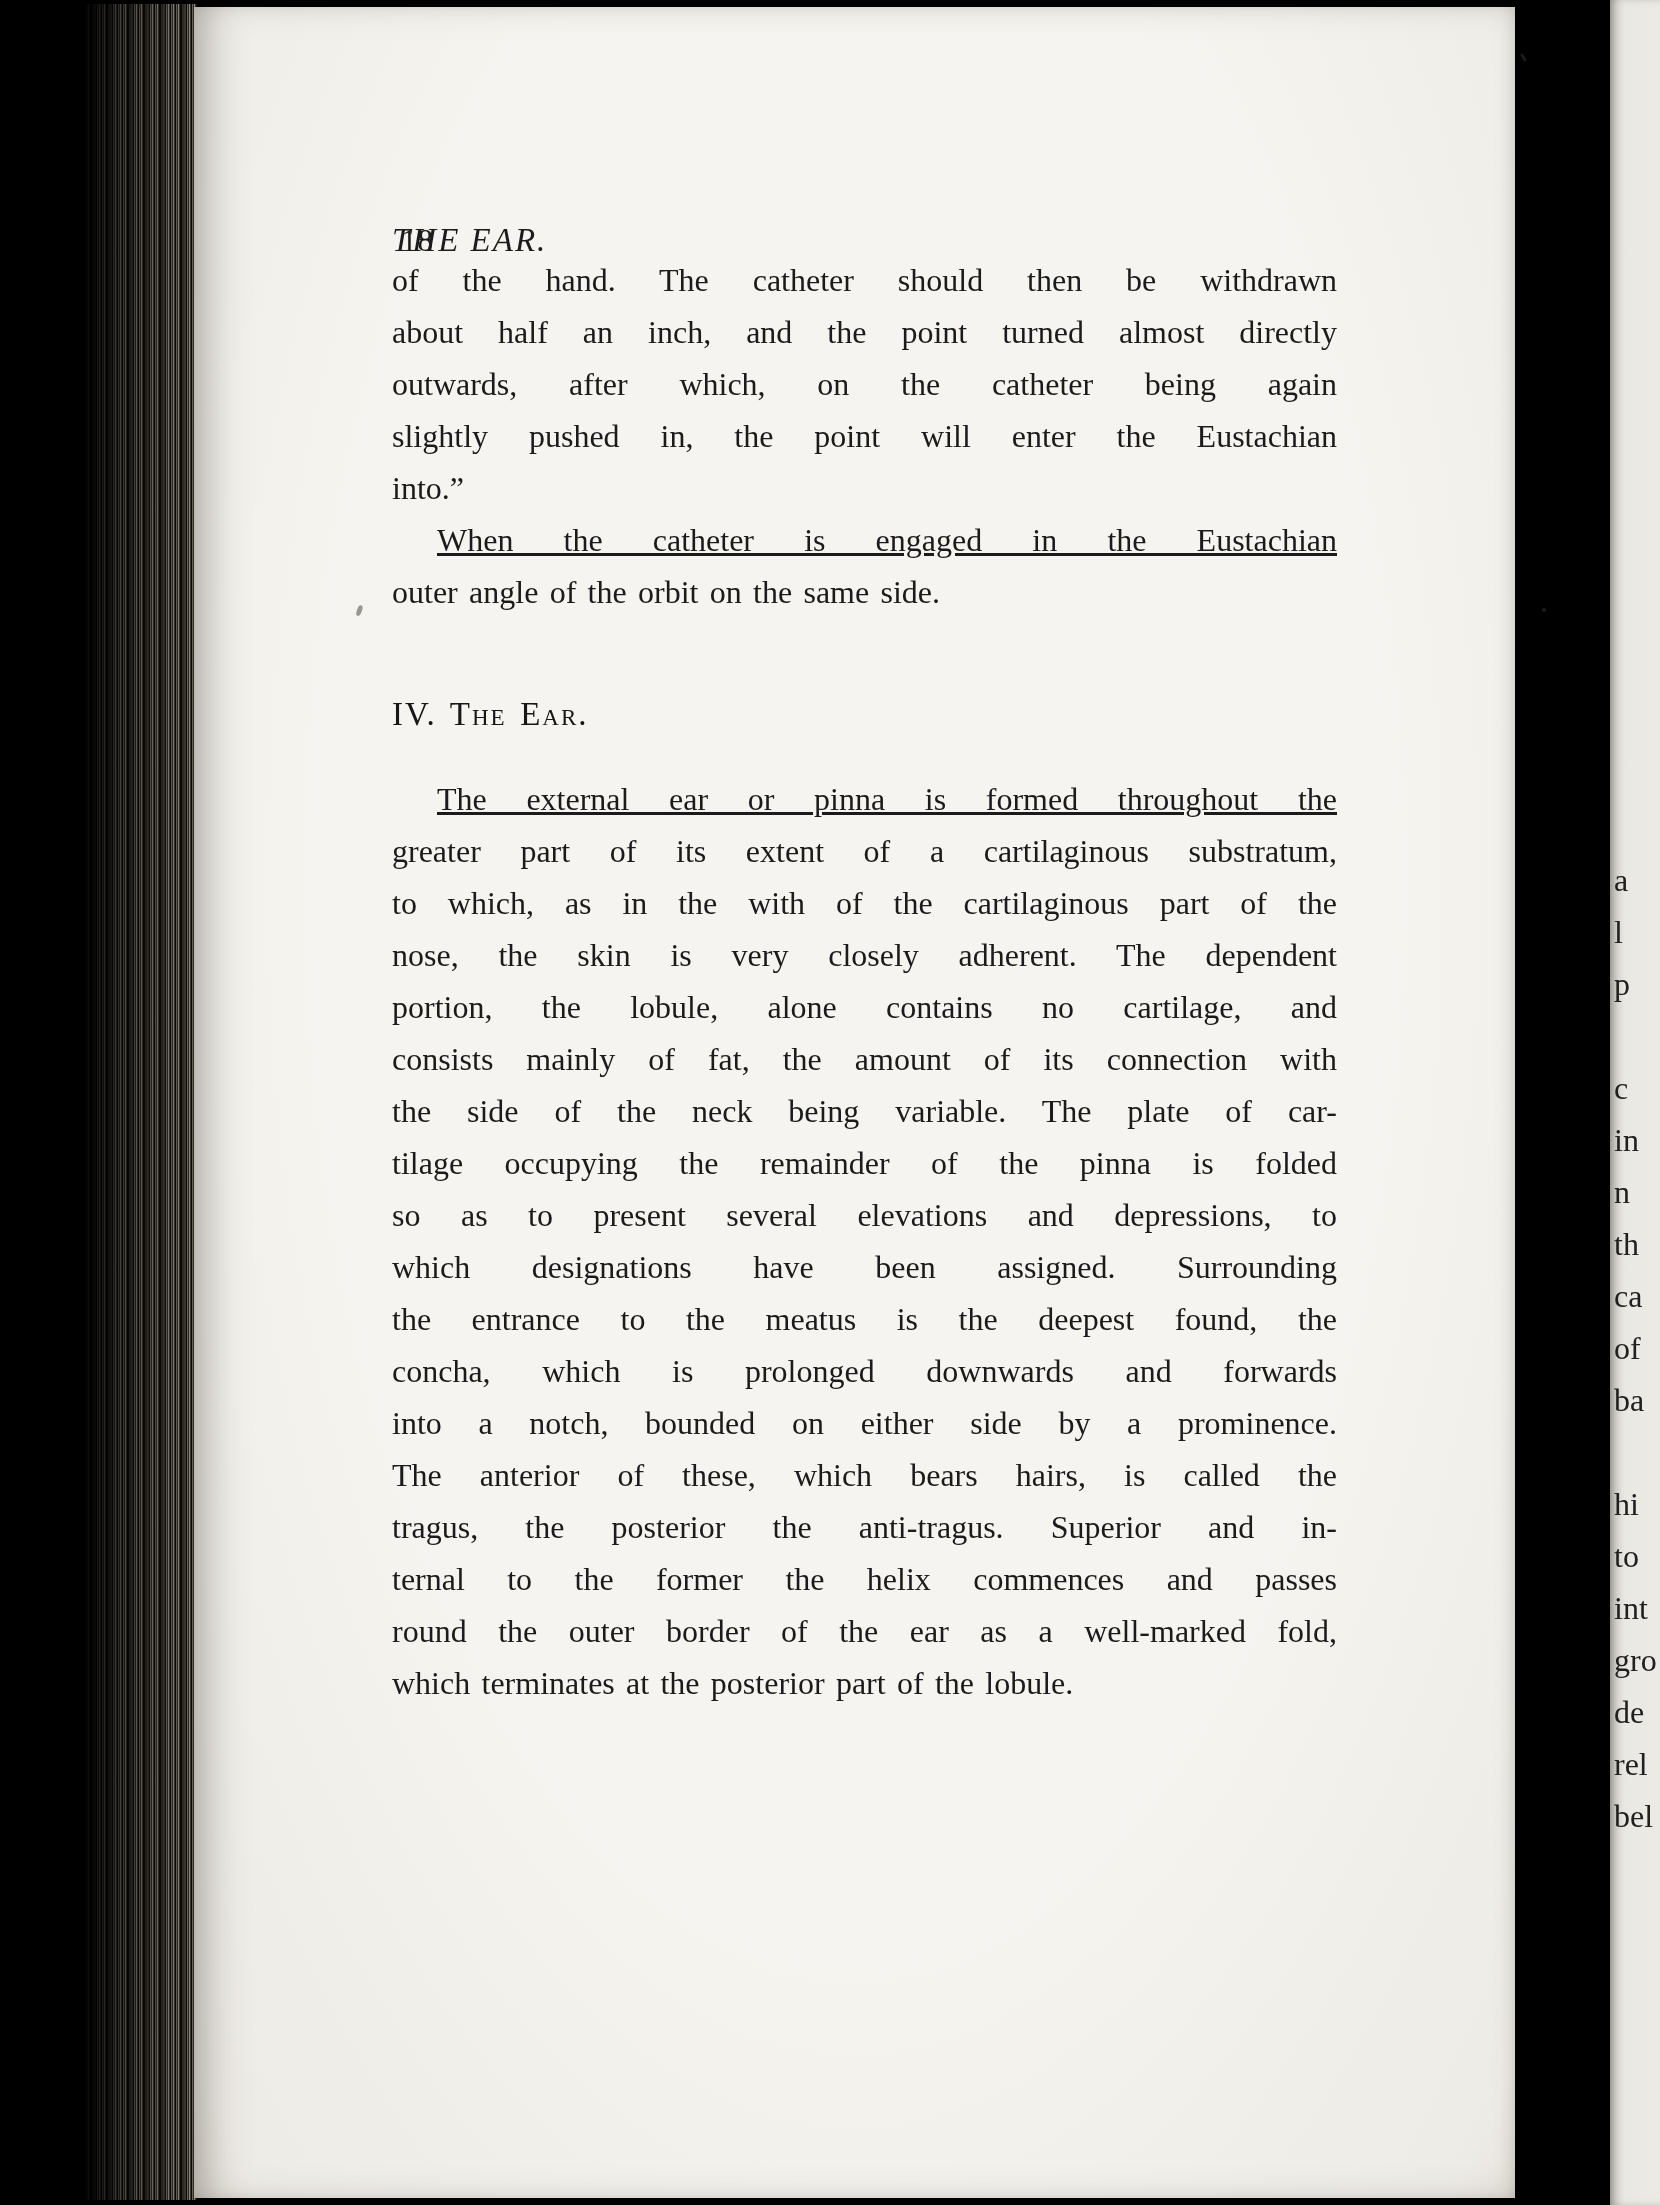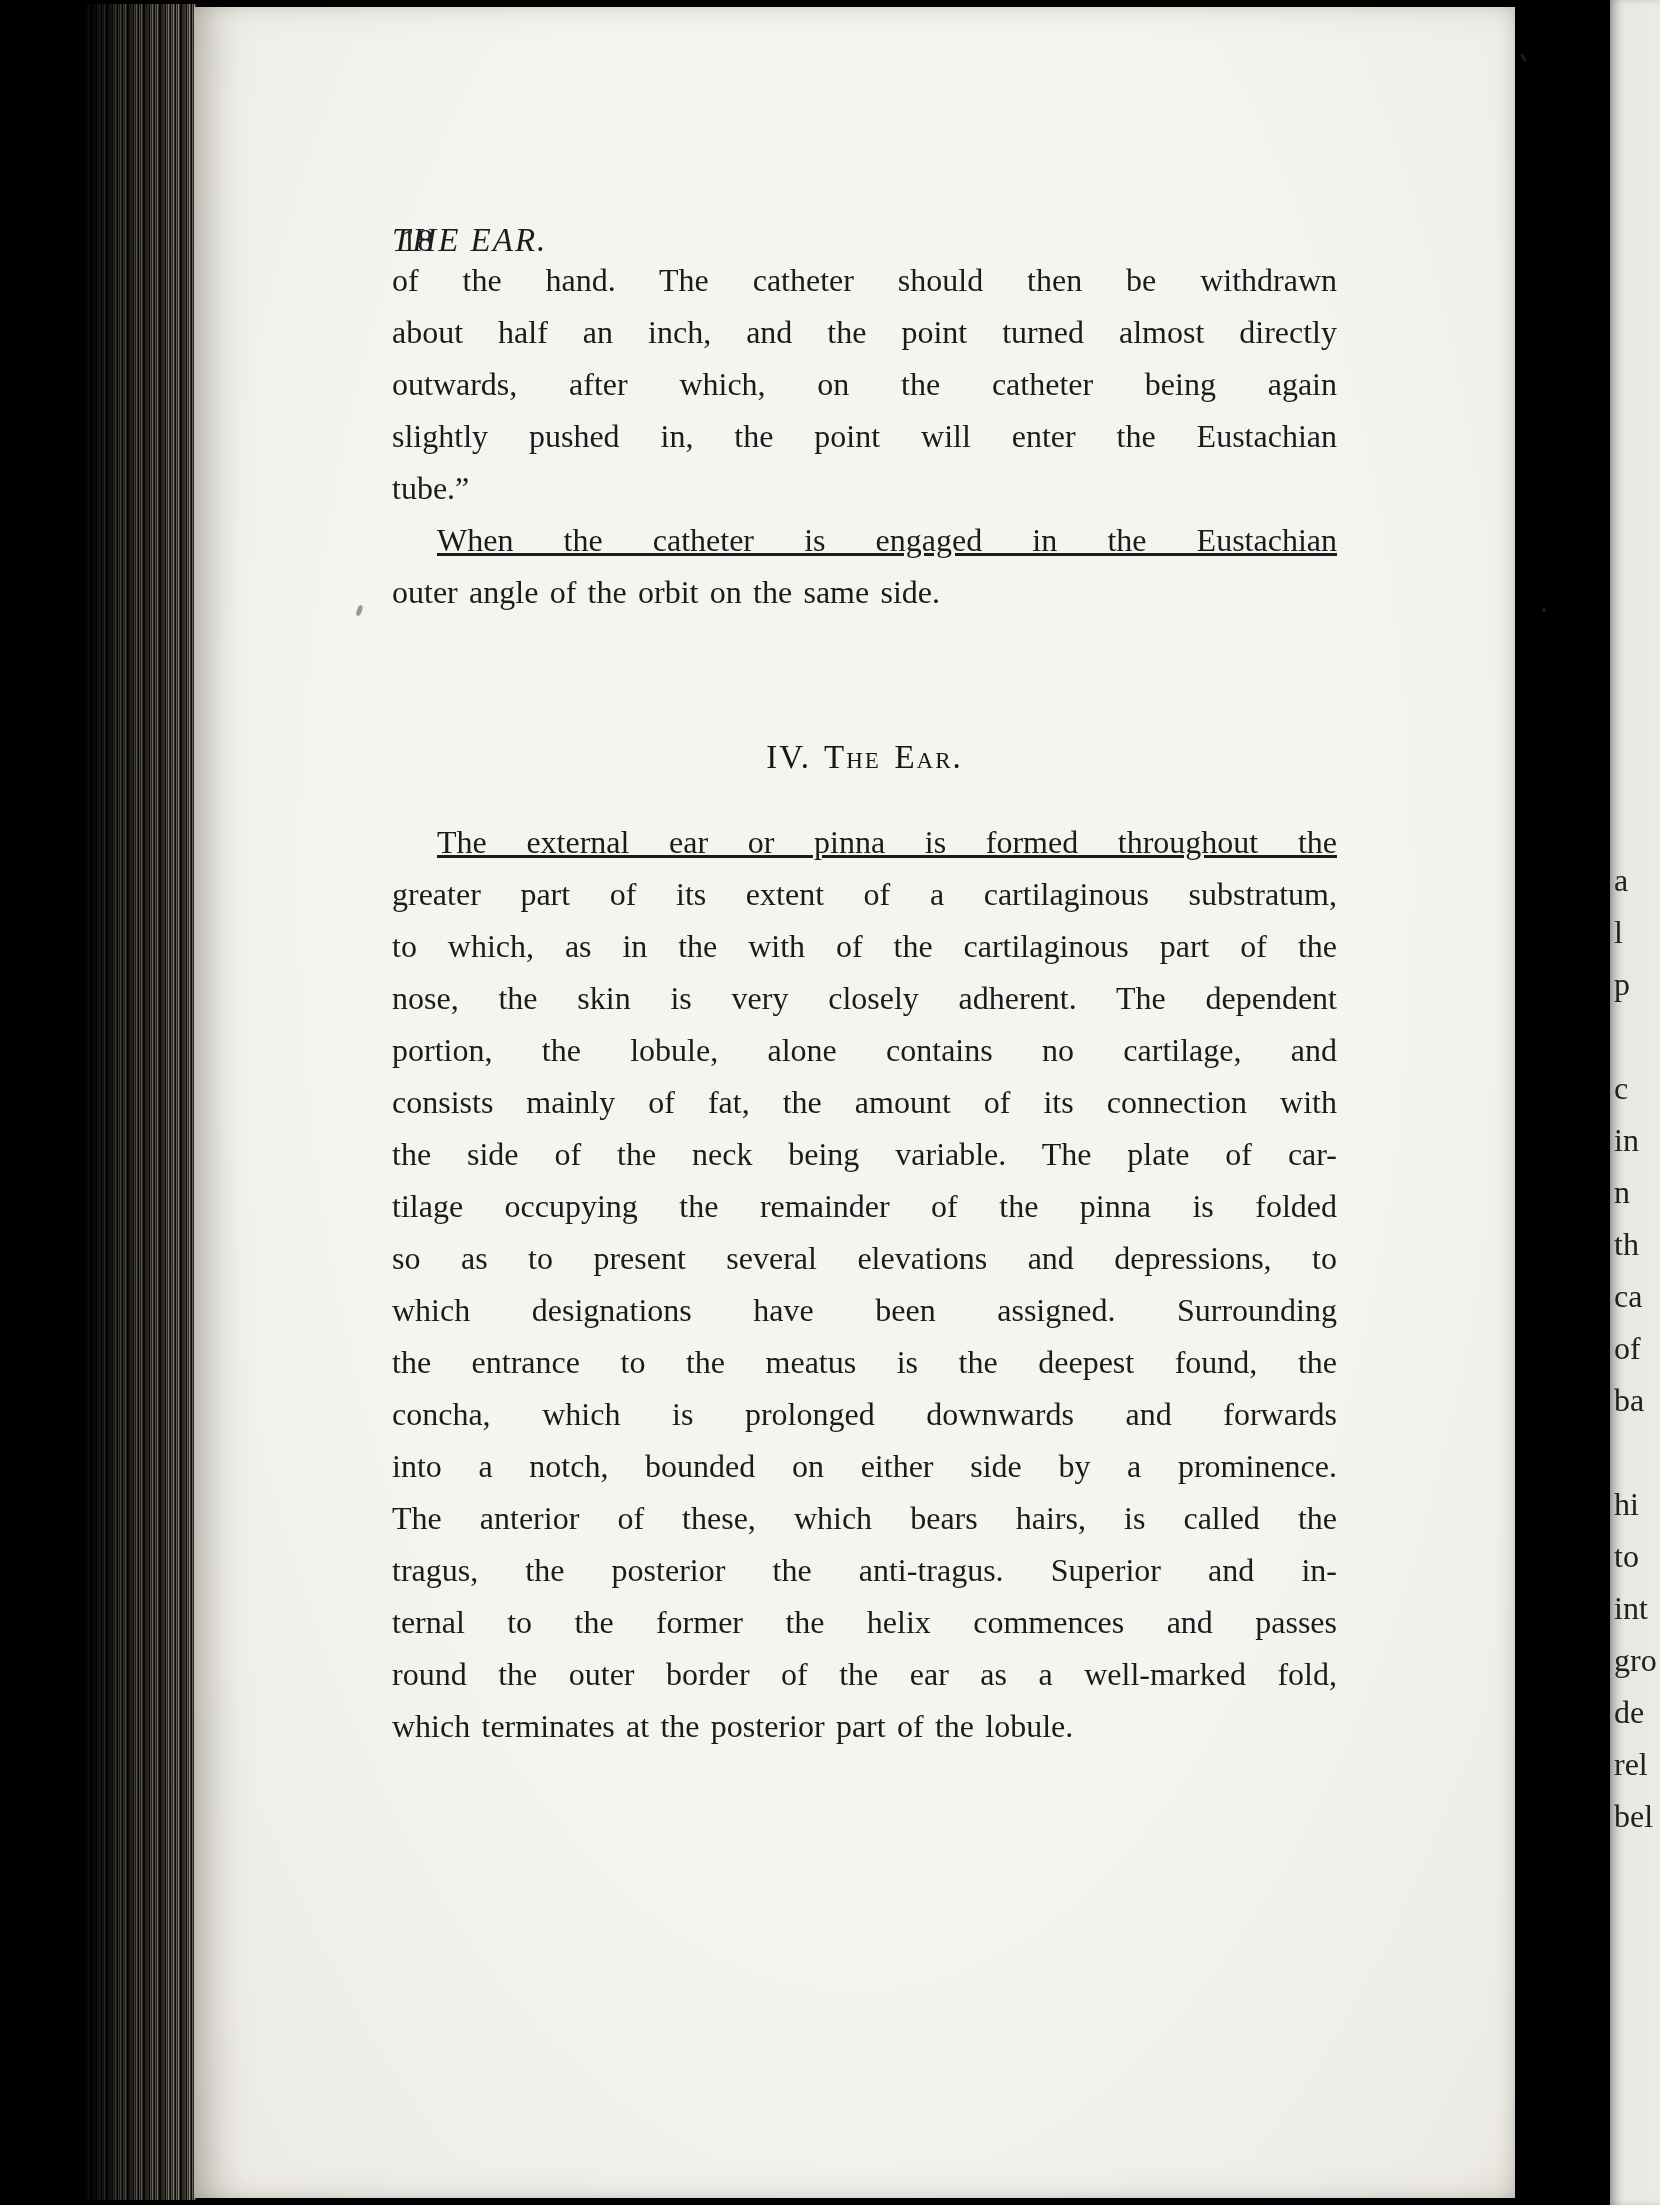--- a/index.html
+++ b/index.html
@@ -81,26 +81,26 @@
     text-align-last: justify;
   }
   .para .line:last-child {
     text-align-last: left;
   }
   .indent-first .line:first-child {
     text-indent: 45px;
     text-decoration: underline;
   }
   .section {
-    margin: 113px 0 33px 0;
+    margin: 70px 0 33px 0;
     padding: 0;
     font-size: 33px;
     font-weight: normal;
     line-height: 52px;
-    text-align: center;
+    text-align: left;
     font-variant: small-caps;
     letter-spacing: 2px;
     color: #171717;
   }
   
   .sliver {
     position: absolute;
     left: 1610px;
     top: 0;
     width: 50px;
@@ -147,21 +147,21 @@
       <span class="running">THE EAR.</span>
     </div>
 
     <div class="text-block">
 
       <div class="para">
           <div class="line">of the hand.  The catheter should then be withdrawn</div>
           <div class="line">about half an inch, and the point turned almost directly</div>
           <div class="line">outwards, after which, on the catheter being again</div>
           <div class="line">slightly pushed in, the point will enter the Eustachian</div>
-          <div class="line">tube.”</div>
+          <div class="line">into.”</div>
         </div>
 
       <div class="para indent-first">
           <div class="line">When the catheter is engaged in the Eustachian</div>
           <div class="line">outer angle of the orbit on the same side.</div>
         </div>
 
       <h2 class="section">IV. The Ear.</h2>
 
       <div class="para indent-first">

